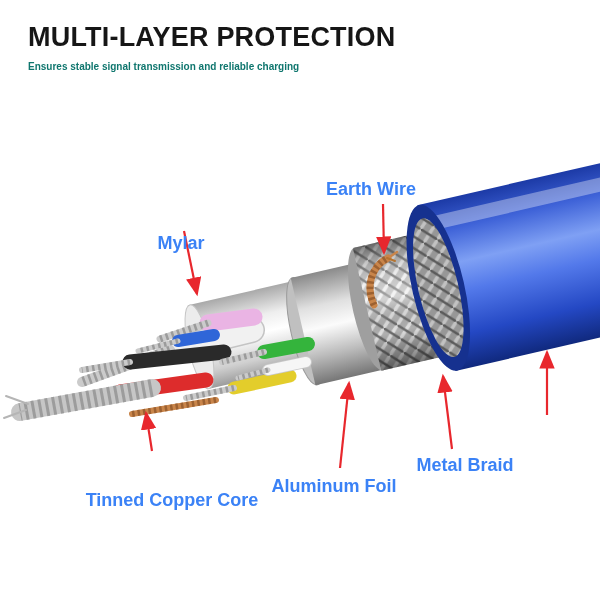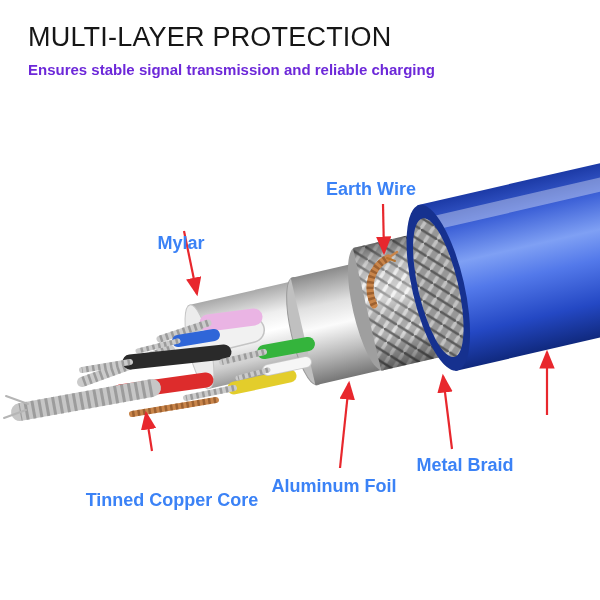--- a/index.html
+++ b/index.html
@@ -2,22 +2,22 @@
 <html><head>
 <meta charset="utf-8">
 <style>
   * { margin:0; padding:0; box-sizing:border-box; }
   html,body { background:#ffffff; }
   .stage {
     position:relative; width:600px; height:600px; background:#ffffff;
     overflow:hidden; font-family:"Liberation Sans", sans-serif;
   }
   .hdr { position:absolute; left:28px; top:22px; width:540px; }
-  .title { font-size:27px; font-weight:400; color:#161616; letter-spacing:0.2px; }
-  .subtitle { margin-top:8px; font-size:15px; font-weight:600; color:#6d28d9; }
+  .title { font-size:27px; font-weight:700; color:#161616; letter-spacing:0.2px; }
+  .subtitle { margin-top:8px; font-size:10px; font-weight:600; color:#0f766e; }
   .art { position:absolute; left:0; top:0; width:600px; height:600px; }
   .lbl {
     position:absolute; transform:translateX(-50%);
     font-size:18px; font-weight:700; color:#3b82f6; white-space:nowrap;
   }
 </style>
 </head>
 <body>
 
 <div class="stage">

